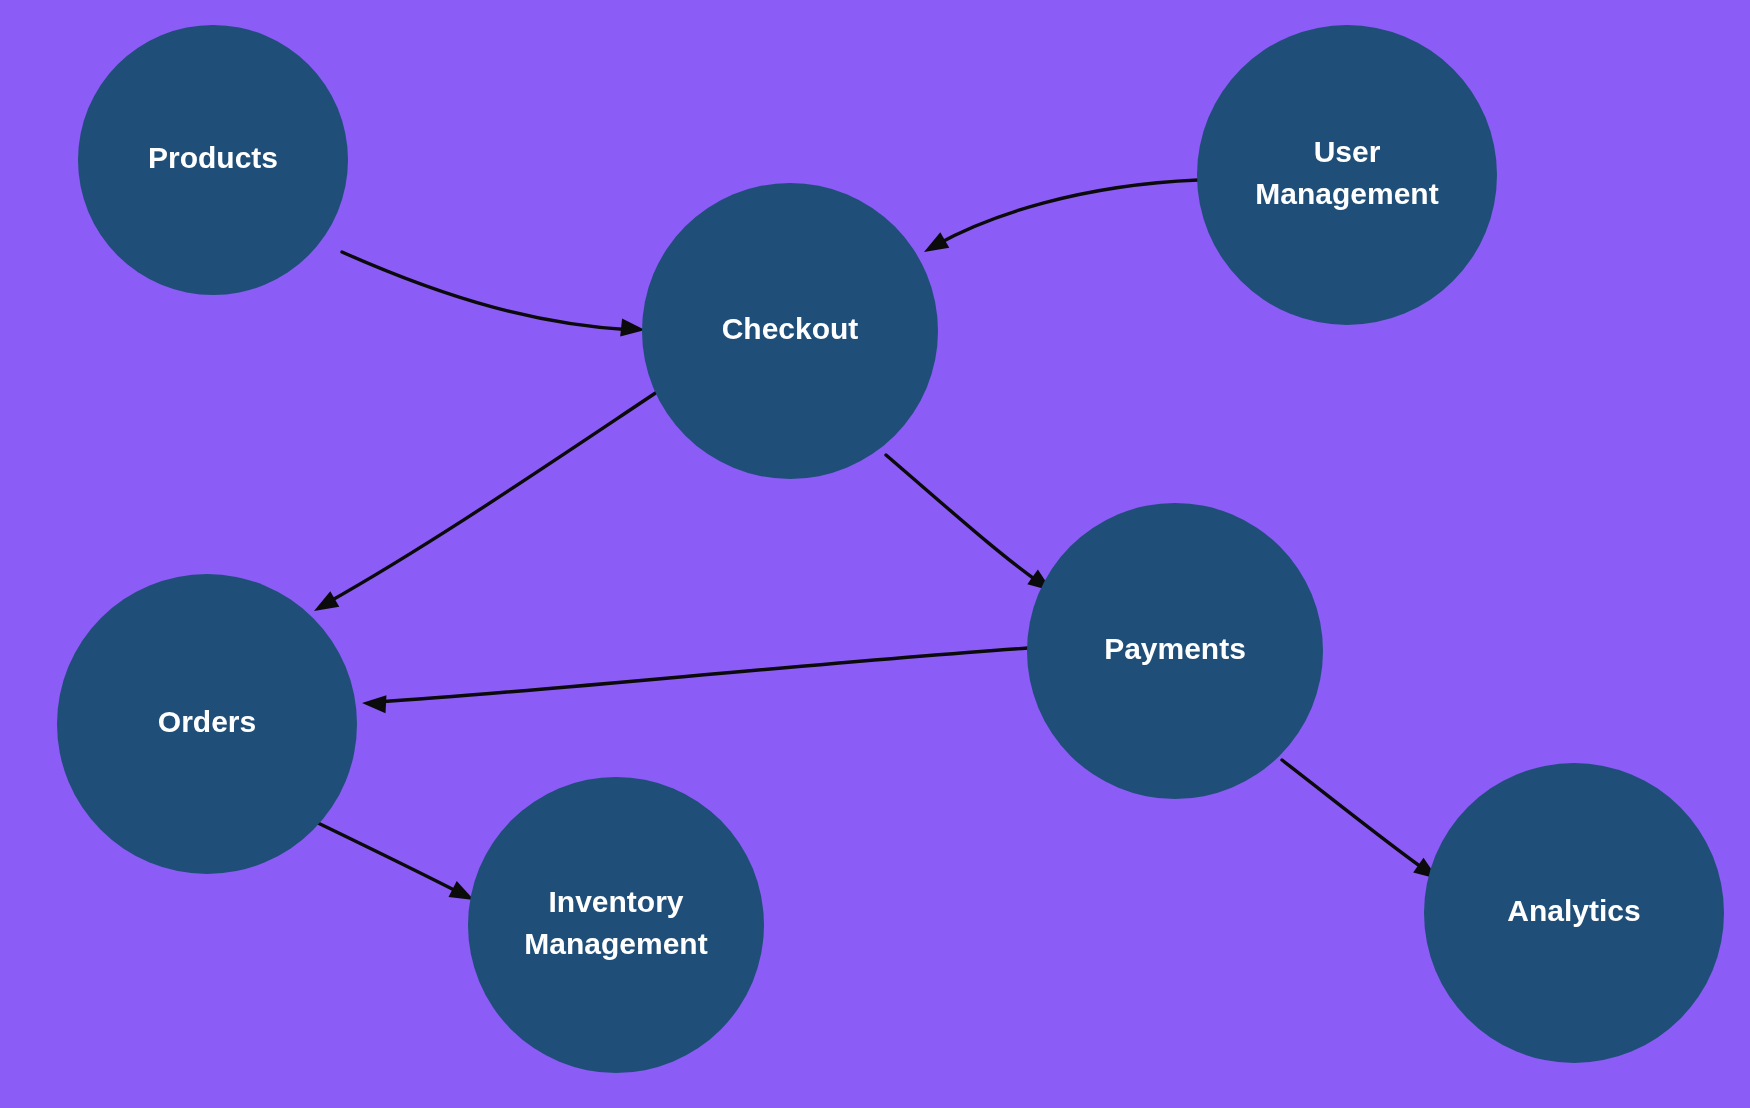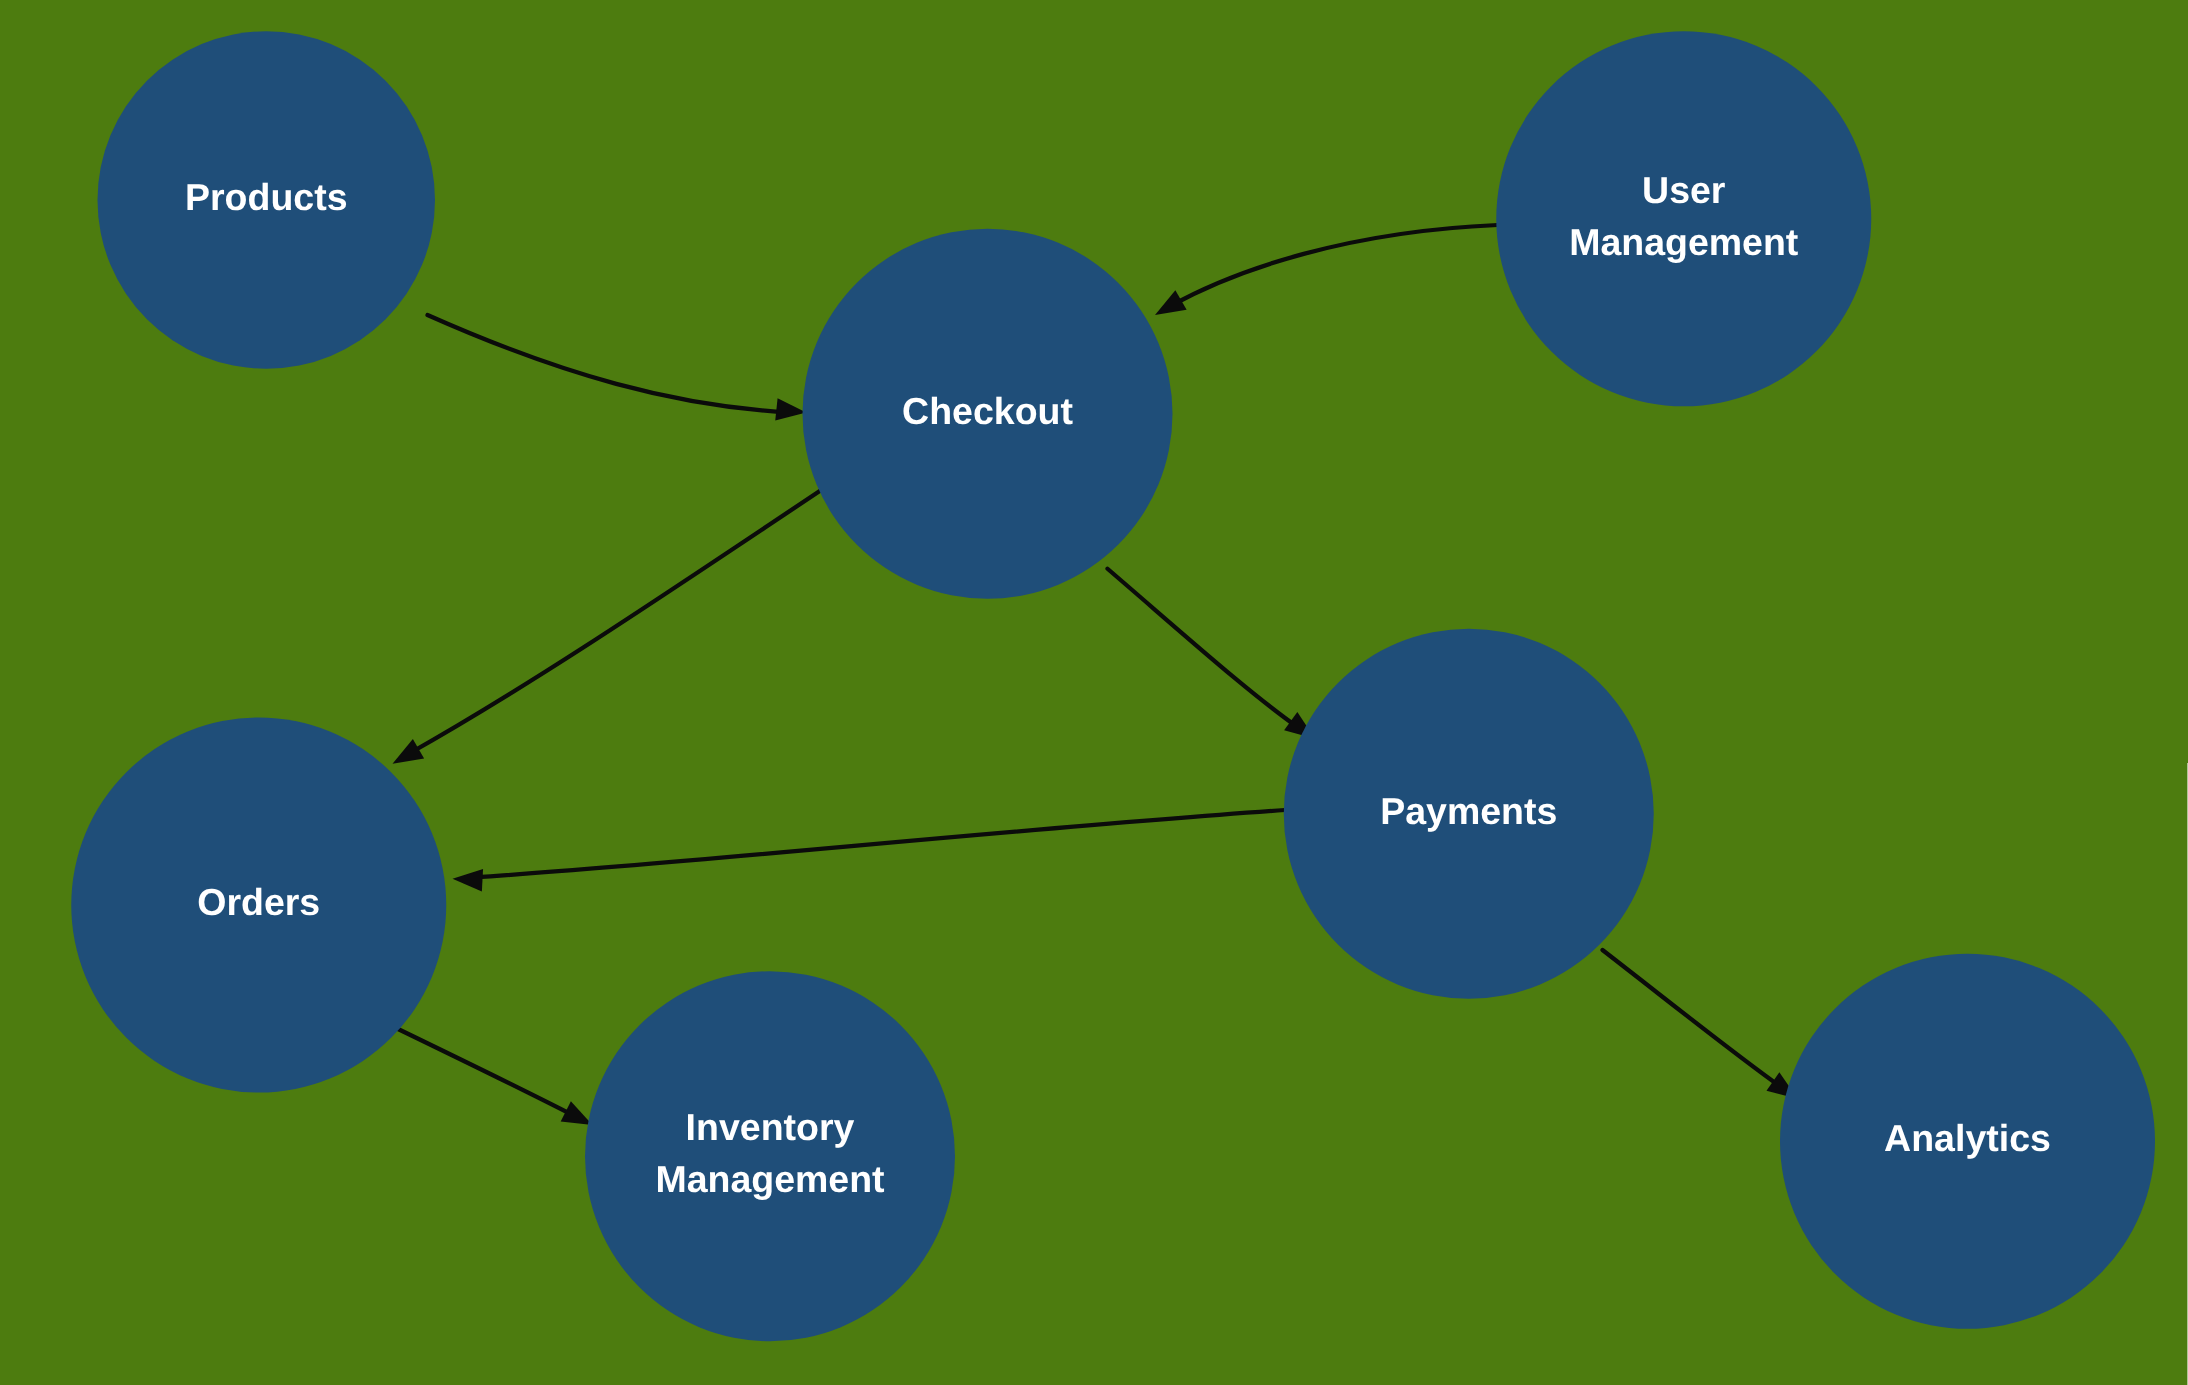--- a/index.html
+++ b/index.html
@@ -11,21 +11,21 @@
   body {
     width: 1750px;
     height: 1108px;
     overflow: hidden;
     font-family: "Liberation Sans", sans-serif;
   }
   #diagram-root {
     position: relative;
     width: 1750px;
     height: 1108px;
-    background: #4d7c0f;
+    background: #8b5cf6;
   }
   svg#graph {
     display: block;
     width: 1750px;
     height: 1108px;
   }
   .node-circle {
     stroke: none;
   }
   .node-label {

